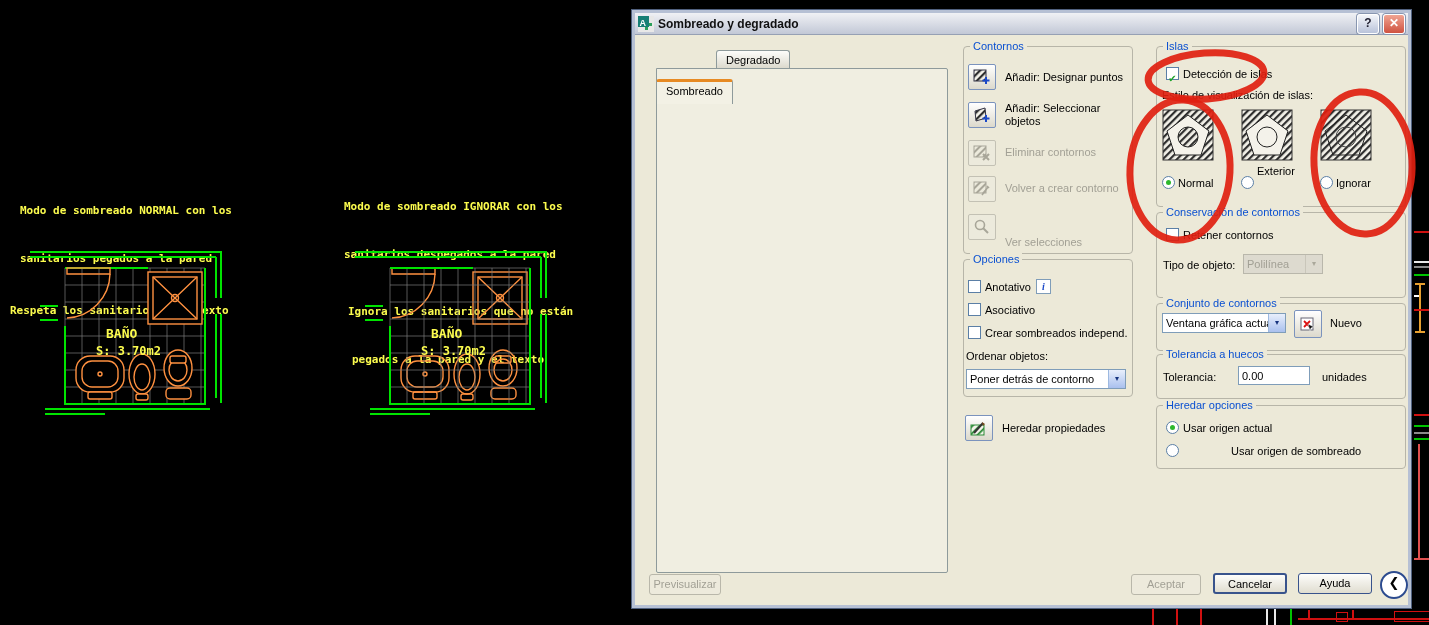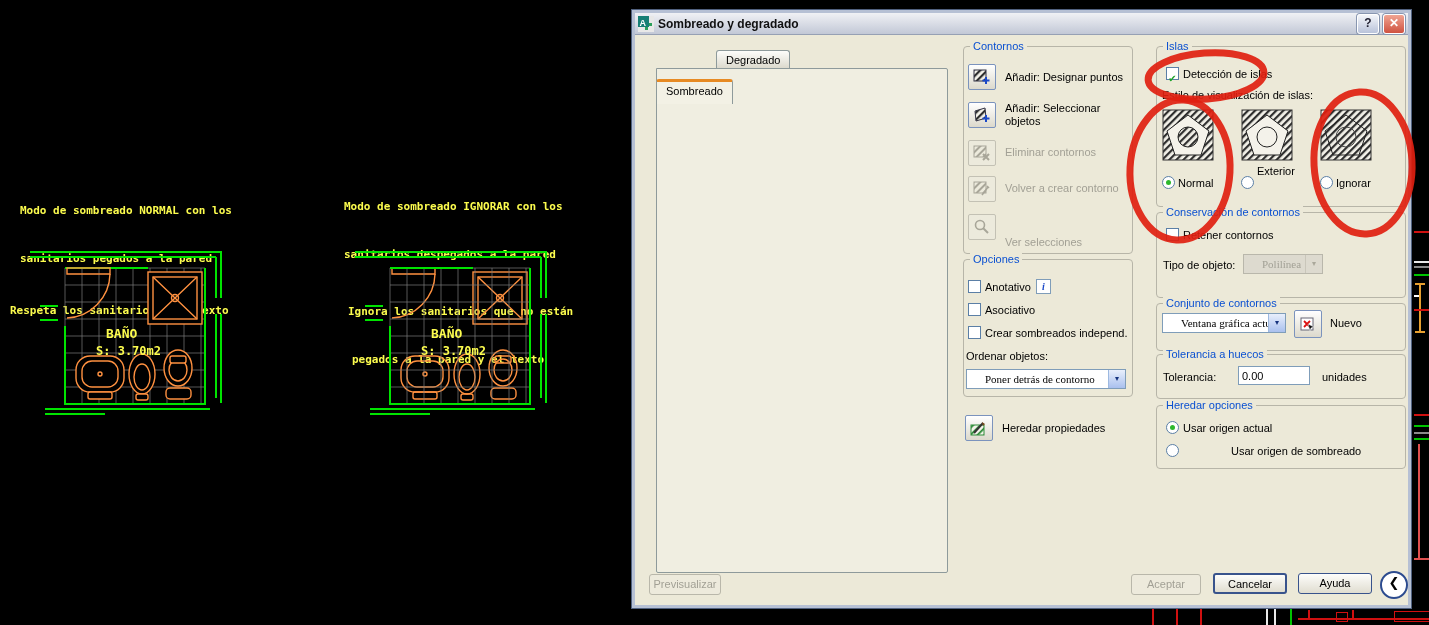--- a/index.html
+++ b/index.html
@@ -21,21 +21,21 @@
   .wbtn.help{background:linear-gradient(#f4f6fa,#b9c3da);color:#223;}
   .wbtn.close{background:linear-gradient(#f0a492,#cf5240);color:#fff;}
   .grp{position:absolute;border:1px solid #b7b5a8;border-radius:4px;}
   .legend{position:absolute;top:-7px;left:6px;font:11px "Liberation Sans",sans-serif;
           color:#0a50d1;background:#ece9d8;padding:0 3px;white-space:nowrap;}
   .lbl{position:absolute;font:11px "Liberation Sans",sans-serif;color:#000;white-space:nowrap;}
   .lbl.dis{color:#a2a095;}
   .lbl.wrap{white-space:normal;line-height:13px;}
   .combo{position:absolute;height:20px;background:#fff;border:1px solid #7f9db9;
          display:flex;align-items:center;box-sizing:border-box;font:11px "Liberation Sans",sans-serif;}
-  .combo .txt{flex:1;padding:0 18px;overflow:hidden;white-space:nowrap;font-family:Liberation Serif, serif;}
+  .combo .txt{flex:1;padding:0 3px;overflow:hidden;white-space:nowrap;}
   .combo .arr{width:16px;align-self:stretch;background:linear-gradient(#e8effc,#a9c0ee);
               border-left:1px solid #9db9e0;text-align:center;font-size:8px;line-height:18px;color:#16337e;}
   .combo.dis{background:#dddacf;color:#a2a095;border-color:#b9b7ab;}
   .combo.dis .arr{background:#dddacf;color:#aaa89b;border-left-color:#c9c6ba;}
   .input{position:absolute;background:#fff;border:1px solid #7f9db9;font:11px "Liberation Sans",sans-serif;
          padding:2px 3px;box-sizing:border-box;}
   .cb{position:absolute;width:13px;height:13px;background:#fff;border:1px solid #5b7fa6;
       box-sizing:border-box;text-align:center;}
   .cb.on::after{content:"✔";color:#1ca32a;font:bold 10px/11px "DejaVu Sans",sans-serif;}
   .cb.dis{border-color:#b9b7ab;background:#f0eee2;}

